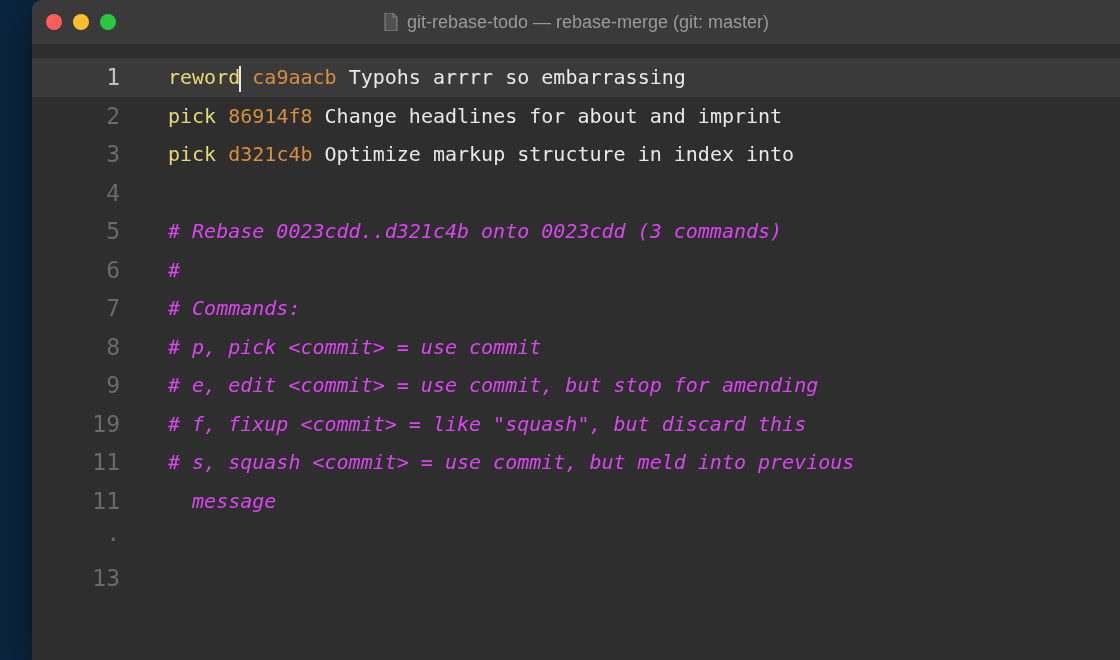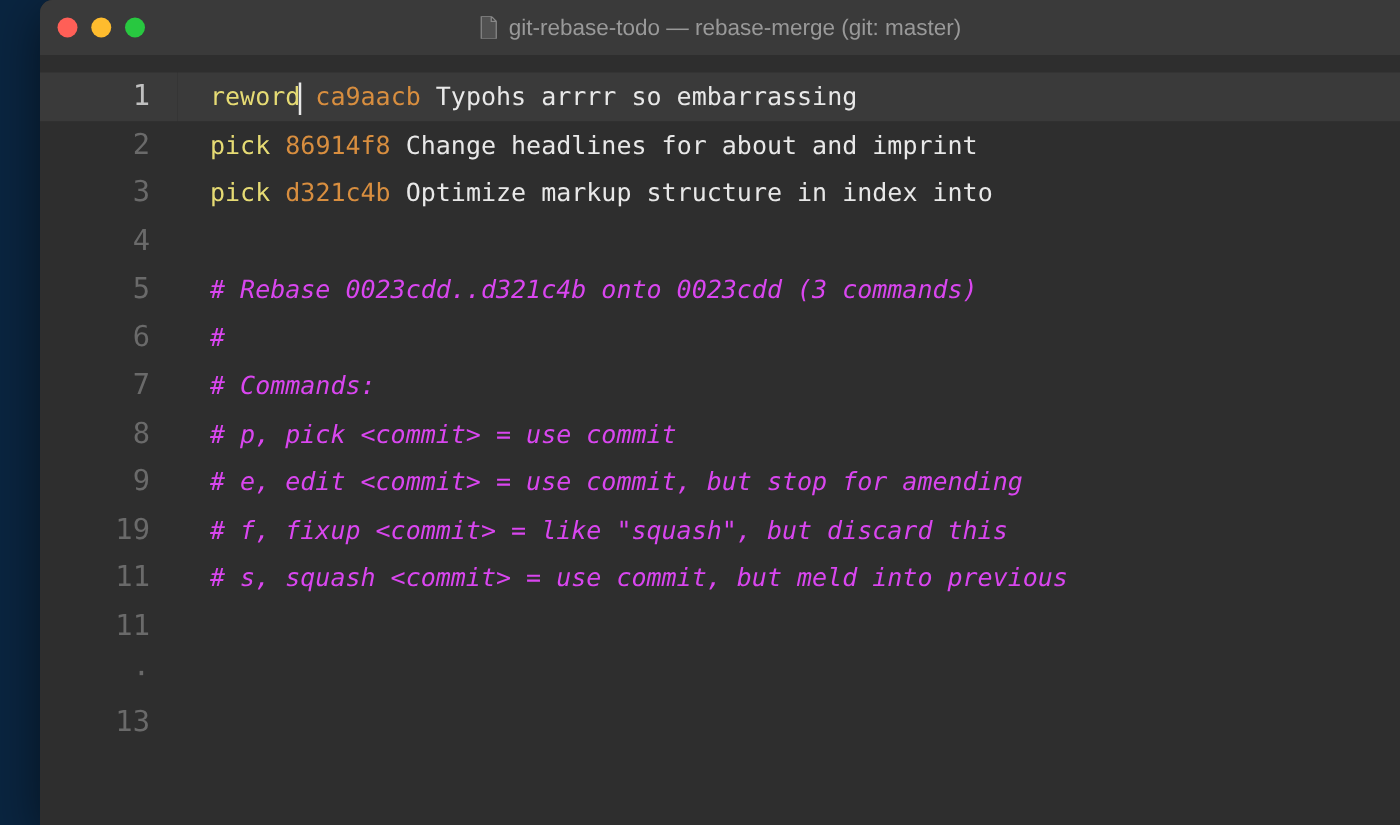--- a/index.html
+++ b/index.html
@@ -196,16 +196,17 @@
         <div class="code-line"><span class="tok-command">pick</span><span> </span><span class="tok-hash">86914f8</span><span> </span><span class="tok-message">Change headlines for about and imprint</span></div>
         <div class="code-line"><span class="tok-command">pick</span><span> </span><span class="tok-hash">d321c4b</span><span> </span><span class="tok-message">Optimize markup structure in index into</span></div>
         <div class="code-line"></div>
         <div class="code-line"><span class="tok-comment"># Rebase 0023cdd..d321c4b onto 0023cdd (3 commands)</span></div>
         <div class="code-line"><span class="tok-comment">#</span></div>
         <div class="code-line"><span class="tok-comment"># Commands:</span></div>
         <div class="code-line"><span class="tok-comment"># p, pick &lt;commit&gt; = use commit</span></div>
         <div class="code-line"><span class="tok-comment"># e, edit &lt;commit&gt; = use commit, but stop for amending</span></div>
         <div class="code-line"><span class="tok-comment"># f, fixup &lt;commit&gt; = like "squash", but discard this</span></div>
         <div class="code-line"><span class="tok-comment"># s, squash &lt;commit&gt; = use commit, but meld into previous</span></div>
+        <div class="code-line"><span class="tok-comment">  message</span></div>
       </div>
   </div>
 
 </div>
 
 </body></html>

